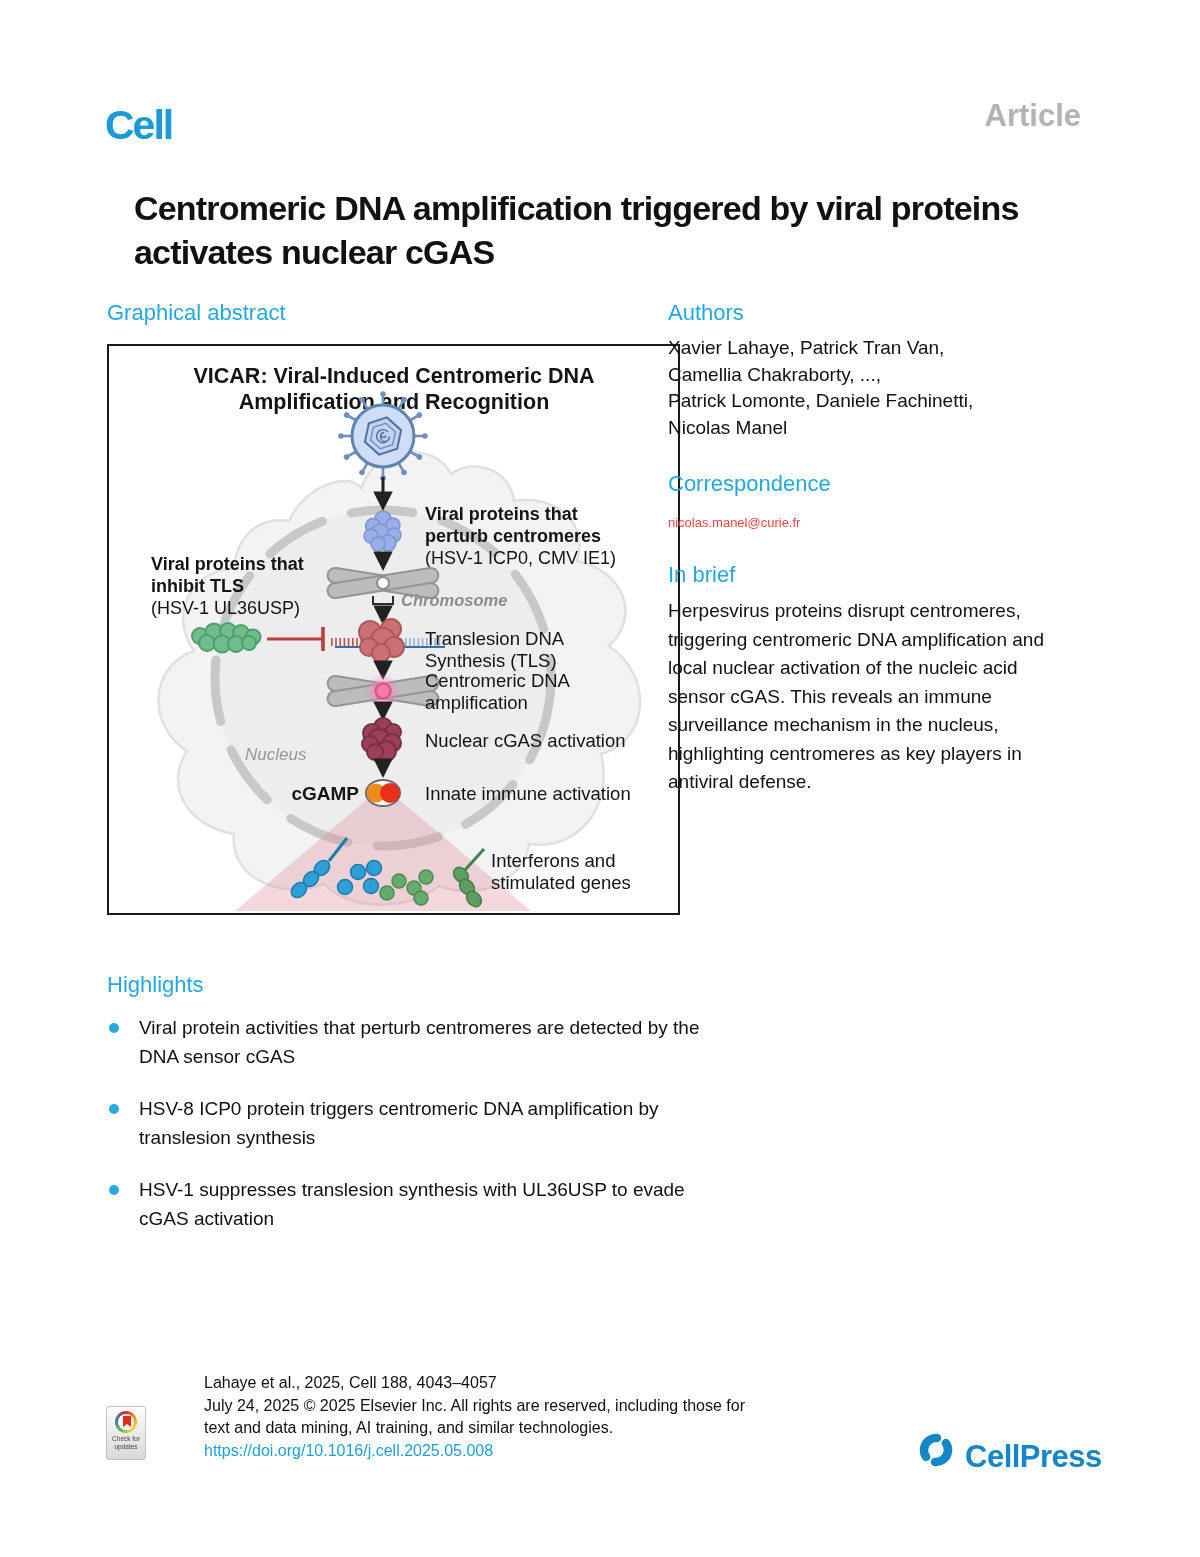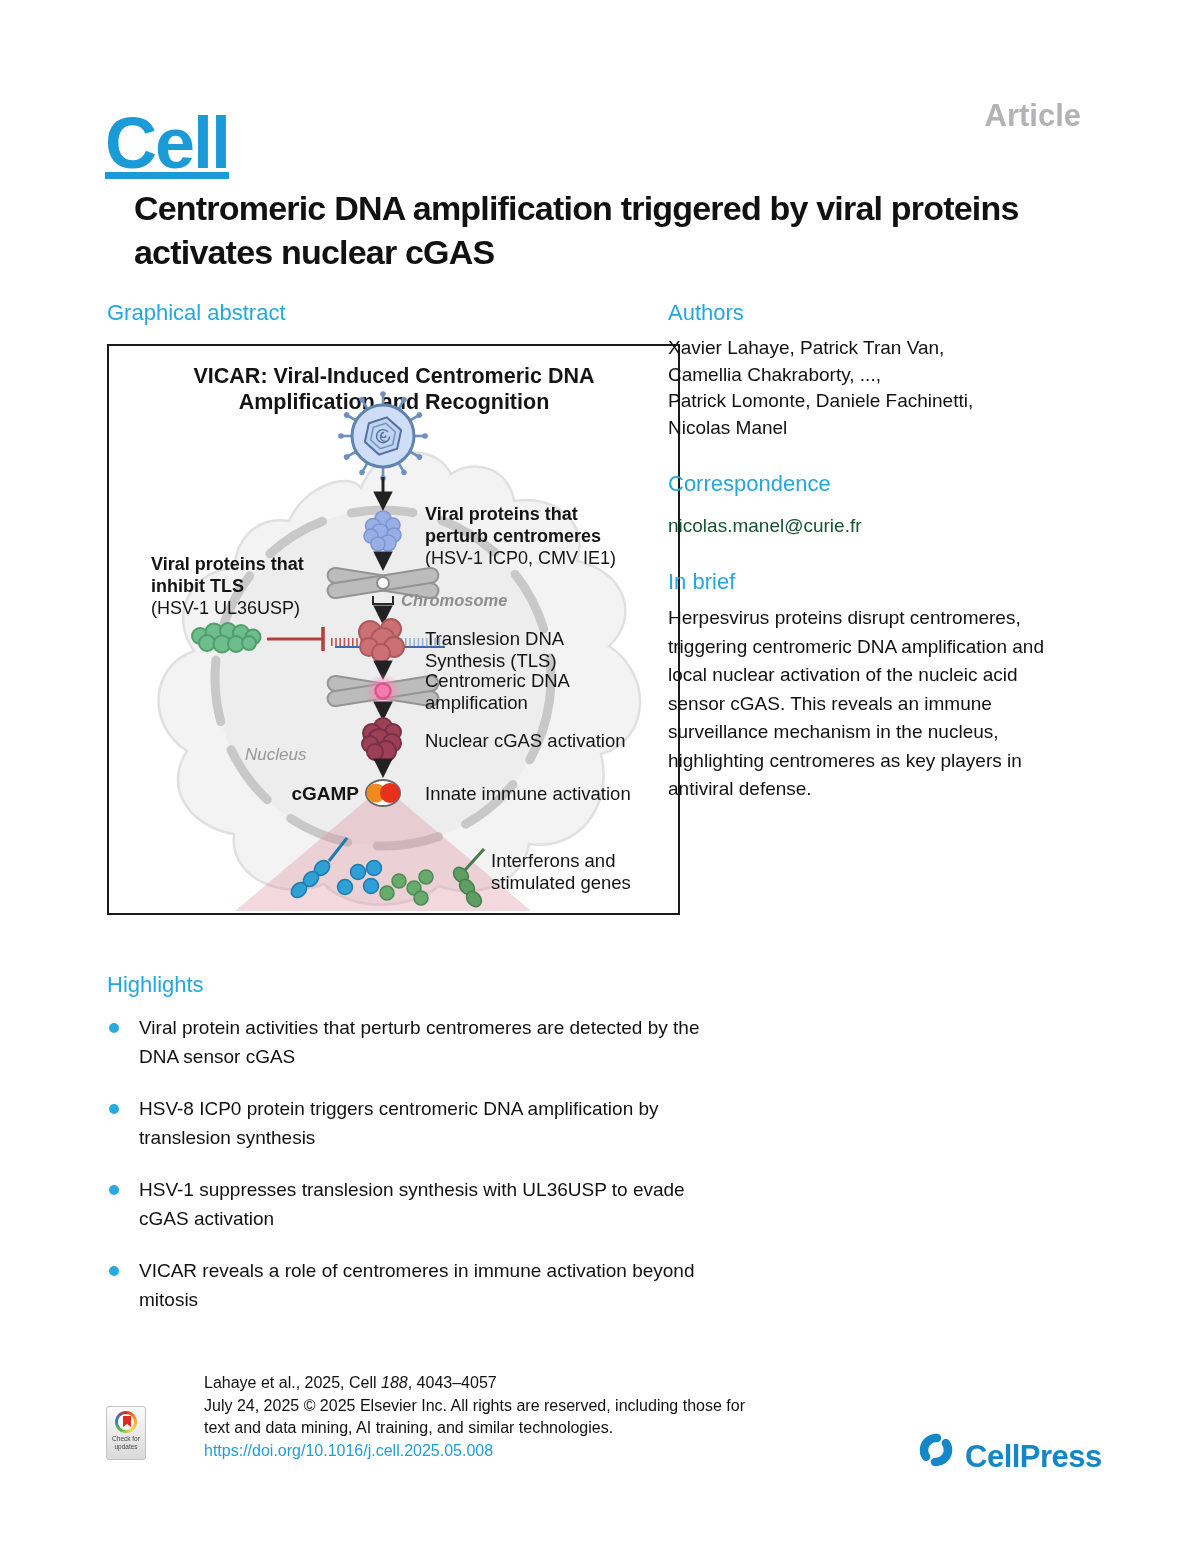--- a/index.html
+++ b/index.html
@@ -1,40 +1,40 @@
 <!DOCTYPE html>
 <html><head>
 <meta charset="utf-8">
 <style>
   * { margin:0; padding:0; box-sizing:border-box; }
   html,body { background:#ffffff; }
   body { font-family:"Liberation Sans","DejaVu Sans",sans-serif; color:#1a1a1a; }
   .page { position:relative; width:1200px; height:1557px; background:#fff; overflow:hidden; }
 
-  .cell-logo { position:absolute; left:105px; top:102px; font-size:72px; font-weight:bold;
-               color:#1a9bd7; letter-spacing:-2px;text-decoration:underline; }
+  .cell-logo { position:absolute; left:105px; top:102px; font-size:41px; font-weight:bold;
+               color:#1a9bd7; letter-spacing:-2px; }
   .article-badge { position:absolute; right:119px; top:98px; font-size:31px; font-weight:bold;
                    color:#b3b3b6; }
 
   .paper-title { position:absolute; left:106px; top:186px; width:940px; font-size:34px;
                  font-weight:bold; color:#111; letter-spacing:-0.8px; line-height:1.3;margin-left:28px; }
 
   .sec-heading { font-size:22px; color:#23a7df; font-weight:normal; }
 
   .ga-heading { position:absolute; left:107px; top:300px; }
 
   .ga-box { position:absolute; left:107px; top:344px; width:573px; height:571px;
             border:2px solid #1a1a1a; background:#fff; }
   .ga-box svg { display:block; }
 
   .right-col { position:absolute; left:668px; top:300px; width:400px; }
   .right-col .sec-heading { margin-bottom:9px; }
   .authors-lines { font-size:19px; line-height:1.4; color:#111; }
   .corr-block { margin-top:30px; }
-  .corr-email { font-size:19px; color:#14532d; margin-top:18px; }
+  .corr-email { font-size:13px; color:#ef4444; margin-top:18px; }
   .inbrief-block { margin-top:32px; }
   .inbrief-text { font-size:19px; line-height:1.5; color:#111; width:392px; }
 
   .highlights { position:absolute; left:107px; top:928px; width:610px; }
   .highlights .sec-heading { margin-bottom:16px;margin-top:44px; }
   .hl-item { display:flex; align-items:flex-start; margin-bottom:24px; }
   .hl-dot { flex:0 0 auto; width:10px; height:10px; border-radius:50%; background:#29a9e0;
             margin:9px 20px 0 2px; }
   .hl-text { font-size:19px; line-height:1.5; color:#111; width:565px; }
 
@@ -45,21 +45,21 @@
              background:conic-gradient(#e02b20,#f6a21d,#ffd94d,#59b44a,#2a7fb8,#e02b20);
              position:relative; }
   .cm-ring::after { content:""; position:absolute; left:3px; top:3px; width:16px; height:16px;
                     border-radius:50%; background:#fff; }
   .cm-book { position:absolute; left:16px; top:9px; width:8px; height:11px; background:#e02b20; z-index:2;
              clip-path:polygon(0 0,100% 0,100% 100%,50% 72%,0 100%); }
   .cm-label { font-size:6.5px; color:#444; line-height:1.25; }
 
   .footer-text { position:absolute; left:204px; top:1372px; width:620px; font-size:16px;
                  line-height:1.42; color:#111; }
-  .footer-text .vol { font-style:italic; }
+  .footer-text .vol { }
   .doi-link { color:#1d9fd6; text-decoration:none; cursor:pointer; }
 
   .cellpress { position:absolute; left:915px; top:1424px; display:flex; align-items:center; }
   .cp-text { font-size:31px; font-weight:bold; color:#1586c8; letter-spacing:-0.5px; margin-left:8px;margin-top:15px; }
 </style>
 </head>
 <body>
 
 <div class="page">
 
@@ -293,24 +293,20 @@
       <span class="hl-text">Viral protein activities that perturb centromeres are detected by the DNA sensor cGAS</span>
     </div>
     <div class="hl-item">
       <span class="hl-dot"></span>
       <span class="hl-text">HSV-8 ICP0 protein triggers centromeric DNA amplification by translesion synthesis</span>
     </div>
     <div class="hl-item">
       <span class="hl-dot"></span>
       <span class="hl-text">HSV-1 suppresses translesion synthesis with UL36USP to evade cGAS activation</span>
     </div>
-    <div class="hl-item">
-      <span class="hl-dot"></span>
-      <span class="hl-text">VICAR reveals a role of centromeres in immune activation beyond mitosis</span>
-    </div>
   </div>
 
   <div class="crossmark">
     <div class="cm-book"></div>
     <div class="cm-ring"></div>
     <div class="cm-label">
       <div>Check for</div>
       <div>updates</div>
     </div>
   </div>

